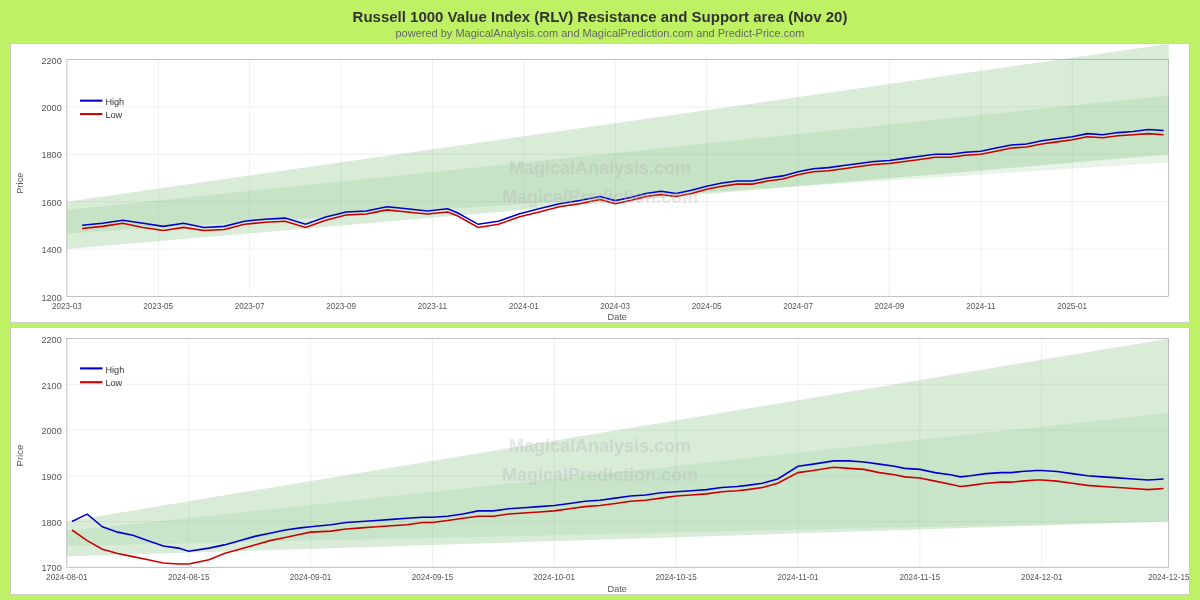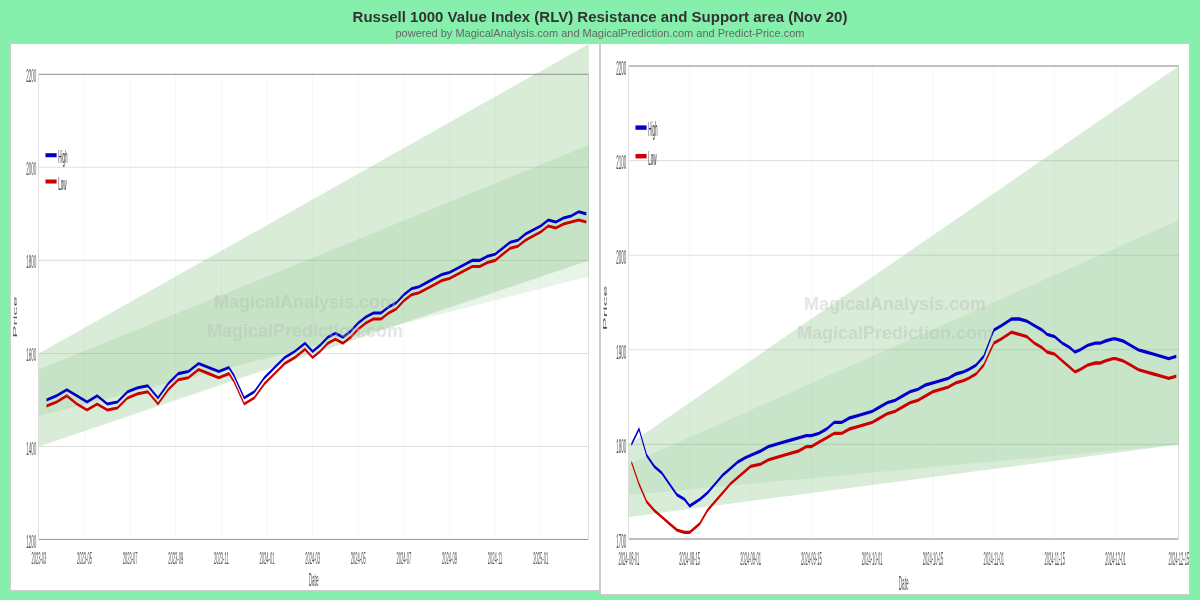--- a/index.html
+++ b/index.html
@@ -8,39 +8,39 @@
       height: 600px;
       background: #ffffff;
       font-family: Arial, sans-serif;
       overflow: hidden;
     }
     .container {
       width: 1200px;
       height: 600px;
       display: flex;
       flex-direction: column;
-      background: #86efac;
+      background: #bef264;
     }
     .main-title {
       text-align: center;
       font-size: 15px;
       font-weight: bold;
       color: #333;
       padding-top: 8px;
       padding-bottom: 2px;
     }
     .subtitle {
       text-align: center;
       font-size: 11px;
       color: #666;
       padding-bottom: 4px;
     }
     .charts-container {
       display: flex;
-      flex-direction: row;
+      flex-direction: column;
       flex: 1;
       padding: 0 10px 5px 10px;
     }
     .chart-wrapper {
       flex: 1;
       position: relative;
       border: 1px solid #ccc;
       background: #fff;
       margin-bottom: 4px;
     }

